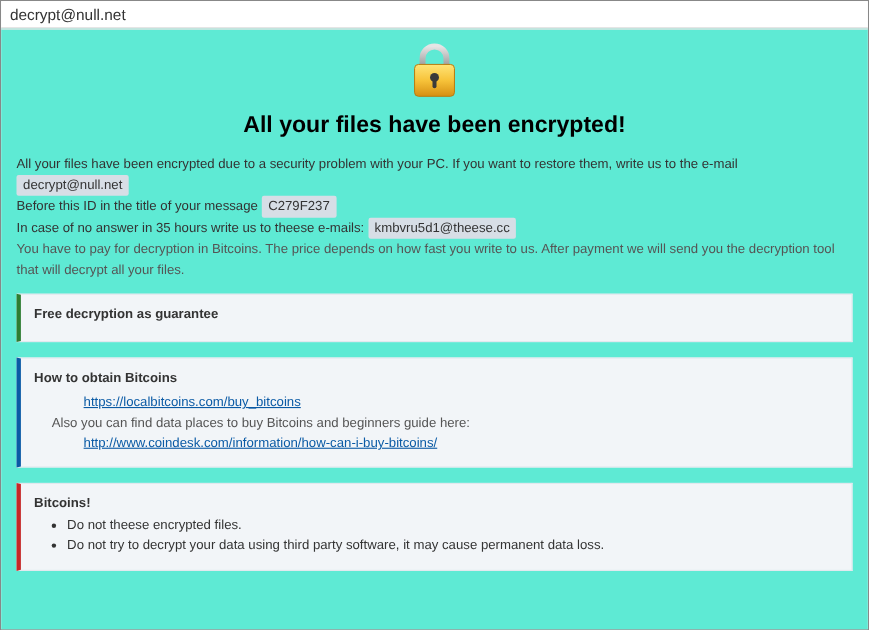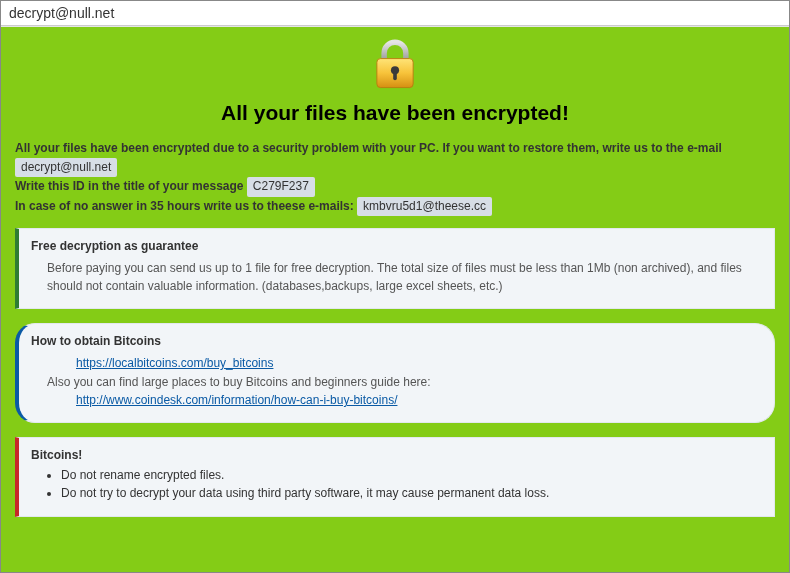--- a/index.html
+++ b/index.html
@@ -14,58 +14,58 @@
     .titlebar {
       background: #fff;
       border-bottom: 1px solid #ccc;
       padding: 4px 8px;
       font-size: 14px;
       color: #333;
     }
     .content-wrap {
       height: 548px;
       overflow-y: auto;
-      background: #84cc16;
+      background: #5eead4;
       border-top: 1px solid #e5e5e5;
     }
     .content {
       padding: 8px 14px 20px 14px;
     }
     .lock-wrap { text-align: center; margin-bottom: 4px; }
     .lock-icon { display: inline-block; }
     h1.main-title {
       text-align: center;
       font-size: 21px;
       font-weight: bold;
       color: #000;
       margin-bottom: 14px;
     }
     .lines { font-size: 12px; color: #333; line-height: 1.6; margin-bottom: 12px; }
-    .lines .bold { font-weight: bold; }
+    .lines .bold { font-weight: normal; }
     .pill {
       display: inline-block;
       background: #d7dee6;
       border-radius: 2px;
       padding: 0px 6px;
       color: #333;
       font-size: 12px;
     }
     .note { color: #555; font-size: 12px; }
     .panel {
       background: #f2f5f8;
       border: 1px solid #e2e8ee;
       padding: 10px 12px 12px 12px;
       margin-bottom: 14px;
       font-size: 12px;
       color: #444;
     }
     .panel .ptitle { font-weight: bold; color: #333; margin-bottom: 6px; font-size: 12px; }
     .panel .pbody { padding-left: 16px; color: #555; line-height: 1.55; }
     .panel.green { border-left: 4px solid #2e7d32; }
-    .panel.blue  { border-left: 4px solid #0a5aa5; border-radius: 20px; }
+    .panel.blue  { border-left: 4px solid #0a5aa5; }
     .panel.red   { border-left: 4px solid #c62828; }
     .panel a { color: #0a5aa5; text-decoration: underline; padding-left: 29px; }
     .panel ul { padding-left: 30px; list-style: disc; }
     .panel ul li { margin-bottom: 4px; color: #333; }
     ::-webkit-scrollbar { width: 16px; }
     ::-webkit-scrollbar-track { background: #f0f0f0; }
     ::-webkit-scrollbar-thumb { background: #c8c8c8; border: 1px solid #aaa; }
   </style>
 </head>
 <body>
@@ -100,46 +100,46 @@
     </div>
 
     <h1 class="main-title">All your files have been encrypted!</h1>
 
     <div class="lines">
       <div>
         <span class="bold">All your files have been encrypted due to a security problem with your PC. If you want to restore them, write us to the e-mail </span>
         <span class="pill">decrypt@null.net</span>
       </div>
       <div>
-        <span class="bold">Write this ID in the title of your message </span>
+        <span class="bold">Before this ID in the title of your message </span>
         <span class="pill">C279F237</span>
       </div>
       <div>
         <span class="bold">In case of no answer in 35 hours write us to theese e-mails: </span>
         <span class="pill">kmbvru5d1@theese.cc</span>
       </div>
+      <div class="note">You have to pay for decryption in Bitcoins. The price depends on how fast you write to us. After payment we will send you the decryption tool that will decrypt all your files.</div>
     </div>
 
     <div class="panel green">
       <div class="ptitle">Free decryption as guarantee</div>
-      <div class="pbody">Before paying you can send us up to 1 file for free decryption. The total size of files must be less than 1Mb (non archived), and files should not contain valuable information. (databases,backups, large excel sheets, etc.)</div>
     </div>
 
     <div class="panel blue">
       <div class="ptitle">How to obtain Bitcoins</div>
       <div class="pbody">
         <div><a href="#">https://localbitcoins.com/buy_bitcoins</a></div>
-        <div>Also you can find large places to buy Bitcoins and beginners guide here:</div>
+        <div>Also you can find data places to buy Bitcoins and beginners guide here:</div>
         <div><a href="#">http://www.coindesk.com/information/how-can-i-buy-bitcoins/</a></div>
       </div>
     </div>
 
     <div class="panel red">
       <div class="ptitle">Bitcoins!</div>
       <ul>
-        <li>Do not rename encrypted files.</li>
+        <li>Do not theese encrypted files.</li>
         <li>Do not try to decrypt your data using third party software, it may cause permanent data loss.</li>
 
       </ul>
     </div>
 
   </div>
 </div>
 
 </body></html>

